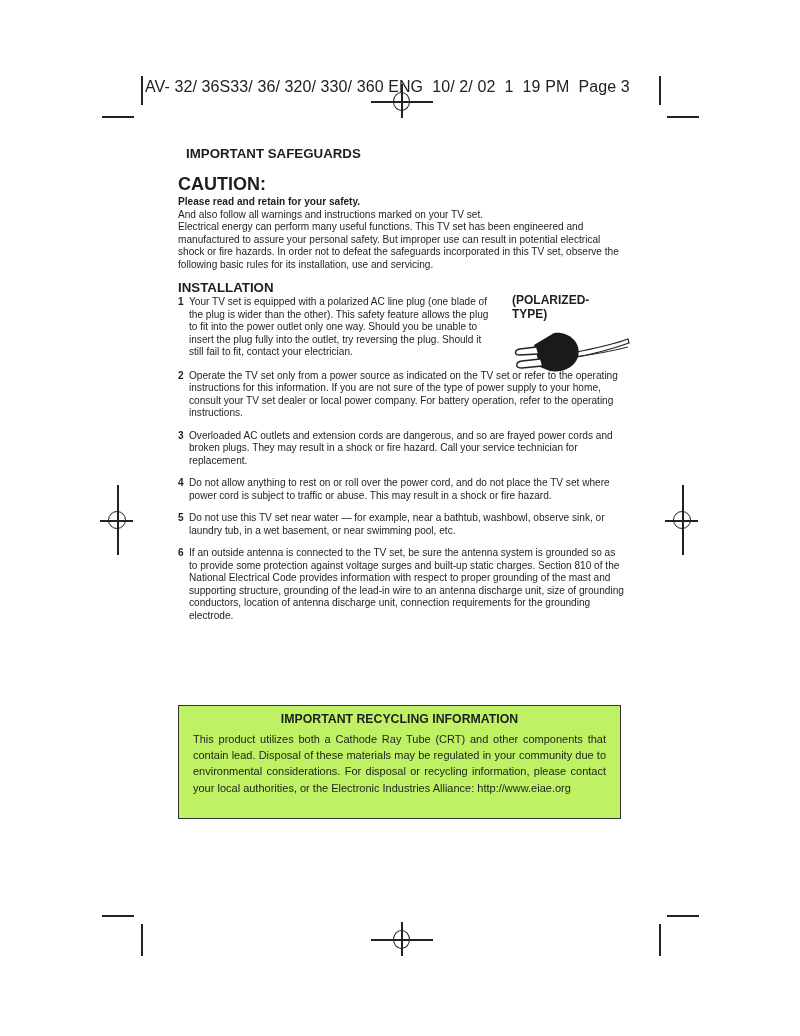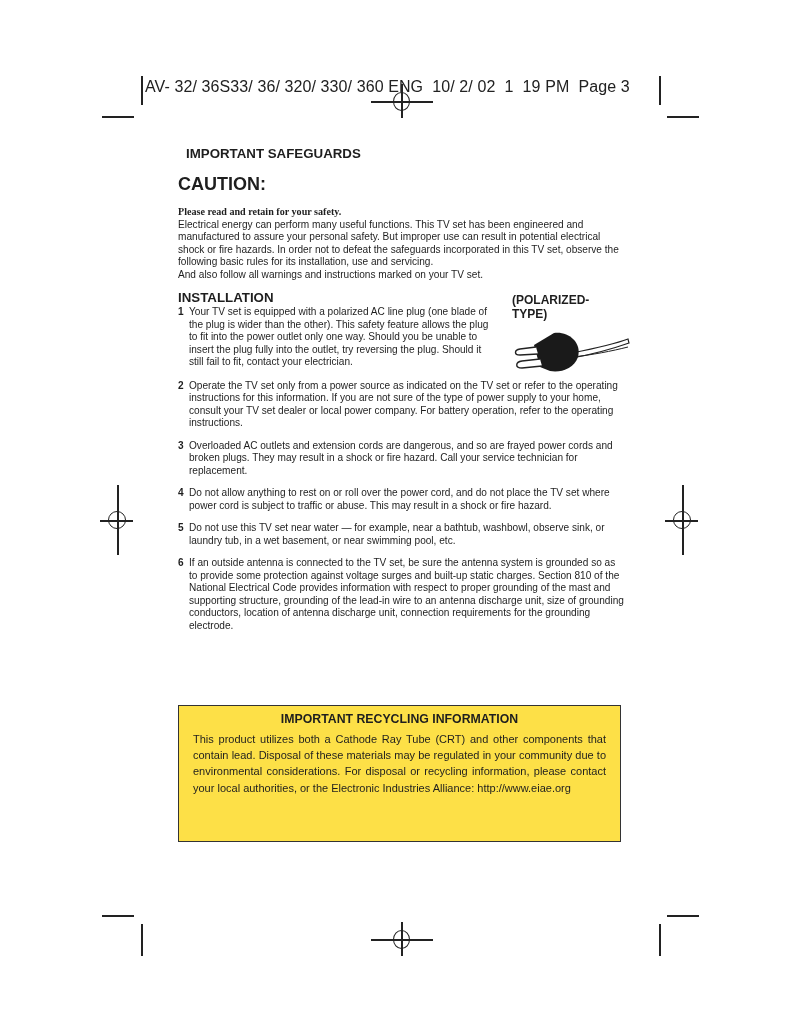--- a/index.html
+++ b/index.html
@@ -24,22 +24,22 @@
   .p-bold { font-weight: bold; }
   .h-install { font-weight: bold; font-size: 13.3px; margin: 4px 0 0 0; line-height: 16px; }
   .item { position: relative; padding-left: 11px; font-size: 10.1px; line-height: 12.5px; margin-bottom: 10px; }
   .item .num { position: absolute; left: 0; top: 0; font-weight: bold; }
   .item1 { width: 308px; margin-bottom: 11px; }
   .plug-fig { position: absolute; left: 334px; top: 155px; width: 112px; }
   .plug-caption { font-size: 12px; font-weight: bold; margin-left: 0px; }
   .plug-svg { margin-top: 6px; }
 
   .recycle {
-    position: absolute; left: 178px; top: 705px; width: 443px; height: 137px;
-    background: #fde047; border: 1.5px solid #333; box-sizing: border-box;
+    position: absolute; left: 178px; top: 705px; width: 443px; height: 114px;
+    background: #bef264; border: 1.5px solid #333; box-sizing: border-box;
     padding: 6px 9px 0 9px;
   }
   .recycle-title { text-align: center; font-weight: bold; font-size: 12.3px; margin: 0 0 5px 0; }
   .recycle-body { font-weight: normal; font-size: 11px; line-height: 16.2px; margin: 5px; text-align: justify; }
 </style>
 </head>
 <body>
 
 <div class="mark" style="left:141px;top:76px;width:1.5px;height:29px;"></div>
 <div class="mark" style="left:102px;top:116px;width:32px;height:1.5px;"></div>
@@ -70,23 +70,23 @@
 </div>
 <div class="reg" style="left:371px;top:922px;width:62px;height:34px;">
   <div class="h" style="left:0;top:17px;width:62px;"></div>
   <div class="v" style="left:30px;top:0;height:34px;"></div>
   <div class="c" style="left:22px;top:8px;width:15px;height:17px;"></div>
 </div>
 
 <div class="content">
   <h1 class="h-main">IMPORTANT SAFEGUARDS</h1>
   <h2 class="h-caution">CAUTION:</h2>
-  <p class="p p-bold" style="margin-top:10px;font-family:Liberation Serif, serif;">Please read and retain for your safety.</p>
+  <p class="p p-bold" style="">Please read and retain for your safety.</p>
+  <p class="p">And also follow all warnings and instructions marked on your TV set.</p>
   <p class="p">Electrical energy can perform many useful functions. This TV set has been engineered and manufactured to assure your personal safety. But improper use can result in potential electrical shock or fire hazards. In order not to defeat the safeguards incorporated in this TV set, observe the following basic rules for its installation, use and servicing.</p>
-  <p class="p">And also follow all warnings and instructions marked on your TV set.</p>
 
   <h2 class="h-install" style="margin-top:9px;">INSTALLATION</h2>
 
   <div class="item item1">
     <span class="num">1</span>
     <span>Your TV set is equipped with a polarized AC line plug (one blade of the plug is wider than the other). This safety feature allows the plug to fit into the power outlet only one way. Should you be unable to insert the plug fully into the outlet, try reversing the plug. Should it still fail to fit, contact your electrician.</span>
   </div>
 
   <div class="plug-fig">
     <div class="plug-caption">(POLARIZED-TYPE)</div>

